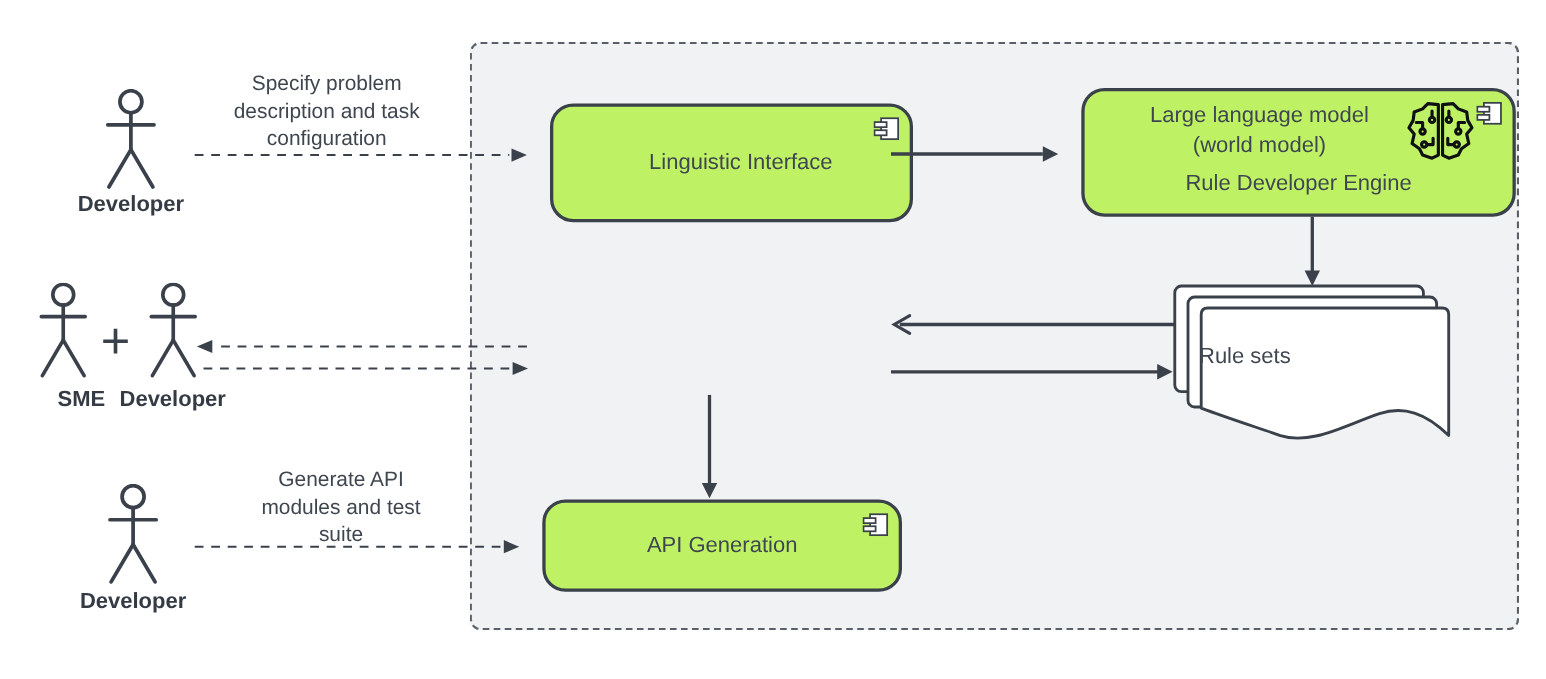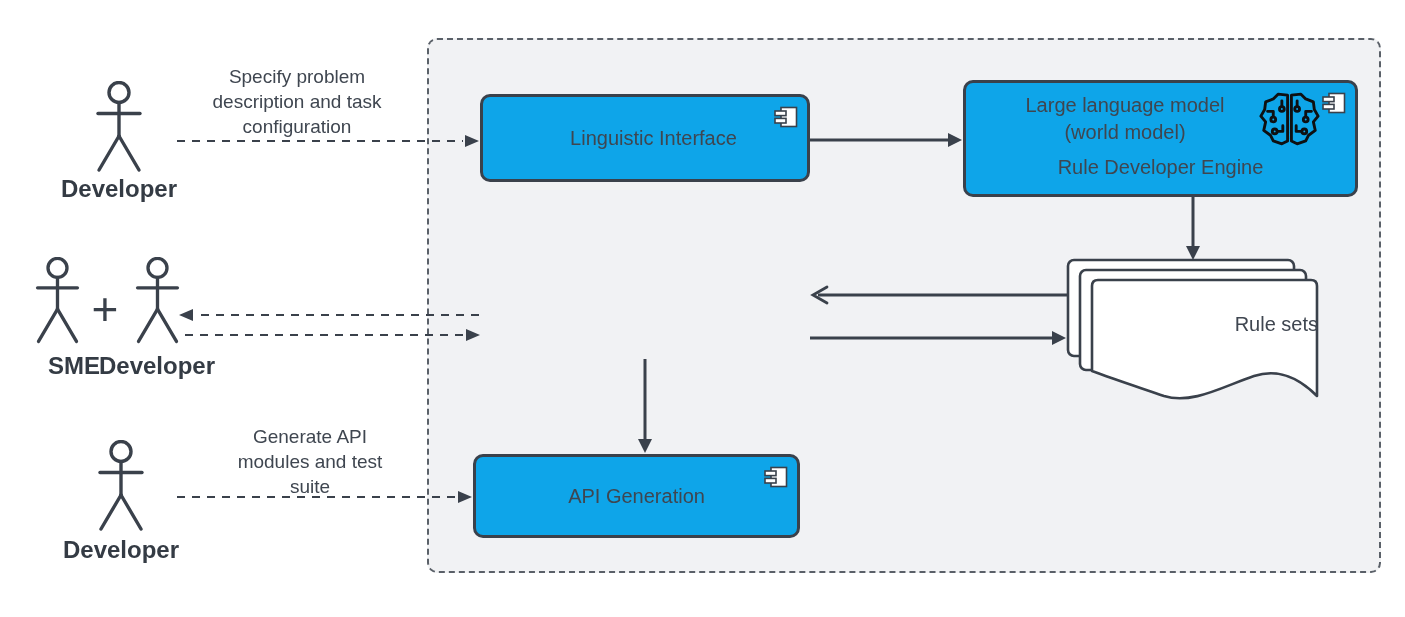--- a/index.html
+++ b/index.html
@@ -6,44 +6,44 @@
   html,body { background:#ffffff; }
   .canvas {
     position:relative; width:1405px; height:617px; background:#ffffff;
     font-family:"Liberation Sans", sans-serif; color:#3f4650; overflow:hidden;
   }
   .boundary {
     position:absolute; left:427px; top:38px; width:954px; height:535px;
     background:#f1f2f4; border:2px dashed #5a6068; border-radius:10px;
   }
   .node {
-    position:absolute; background:#0ea5e9; border:3px solid #3a414b; border-radius:10px;
+    position:absolute; background:#bef264; border:3px solid #3a414b; border-radius:21px;
     display:flex; align-items:center; justify-content:center;
-    font-size:20px; color:#3f4650; text-align:center;
+    font-size:20px; color:#3f4650; text-align:center;margin-left:20px;
   }
   .node-label { display:block; }
   .comp-icon { position:absolute; top:9px; right:9px; width:24px; height:22px; }
   .actor { position:absolute; }
   .actor-label {
-    position:absolute; font-weight:bold; font-size:24px; color:#343b44; text-align:center;
+    position:absolute; font-weight:bold; font-size:20px; color:#343b44; text-align:center;
   }
   .action-text {
     position:absolute; font-size:19px; line-height:25px; text-align:center;
     white-space:pre-line; color:#3f4650;
   }
   .plus-sign {
     position:absolute; font-size:46px; font-weight:400; color:#3a414b;
     text-align:center; line-height:46px;
   }
   .overlay { position:absolute; left:0; top:0; width:1405px; height:617px; pointer-events:none; }
   .llm-title { position:absolute; left:0; top:9px; width:318px; font-size:20px; line-height:27px; text-align:center; white-space:pre-line; }
   .llm-subtitle { position:absolute; left:0; top:73px; width:100%; font-size:20px; text-align:center; }
   .brain { position:absolute; left:292px; top:7px; width:63px; height:58px; }
   .ruleset-shape { position:absolute; left:1066px; top:258px; width:254px; height:148px; }
-  .ruleset-label { position:absolute; left:1090px; top:313px; width:228px; font-size:20px; text-align:right; color:#3f4650;padding-left:36px; }
+  .ruleset-label { position:absolute; left:1090px; top:313px; width:228px; font-size:20px; text-align:left; color:#3f4650; }
 </style>
 </head>
 <body>
 
 <div class="canvas">
 
   <div class="boundary"></div>
 
   <svg class="actor" style="left:88px; top:81px;" width="62" height="98" viewBox="0 0 62 98">
     <g fill="none" stroke="#3a414b" stroke-width="3.4" stroke-linecap="round">
@@ -88,21 +88,21 @@
       <path d="M10 32.5 H52"></path>
       <path d="M31 55 L11 89"></path>
       <path d="M31 55 L51 89"></path>
     </g>
   </svg>
   <div class="actor-label" style="left:51px; top:536px; width:140px;">Developer</div>
   <div class="action-text" style="left:190px; top:424px; width:240px;">Generate API
 modules and test
 suite</div>
 
-  <div class="node" style="left:480px; top:94px; width:330px; height:88px;padding-left:17px;">
+  <div class="node" style="left:480px; top:94px; width:330px; height:108px;padding-left:17px;">
     <span class="node-label">Linguistic Interface</span>
     <svg class="comp-icon" viewBox="0 0 24 22">
       <g fill="#ffffff" stroke="#3a414b" stroke-width="1.6">
         <rect x="7" y="1.5" width="15.5" height="19"></rect>
         <rect x="1" y="5" width="11" height="4.6"></rect>
         <rect x="1" y="12.4" width="11" height="4.6"></rect>
       </g>
     </svg>
   </div>
 

